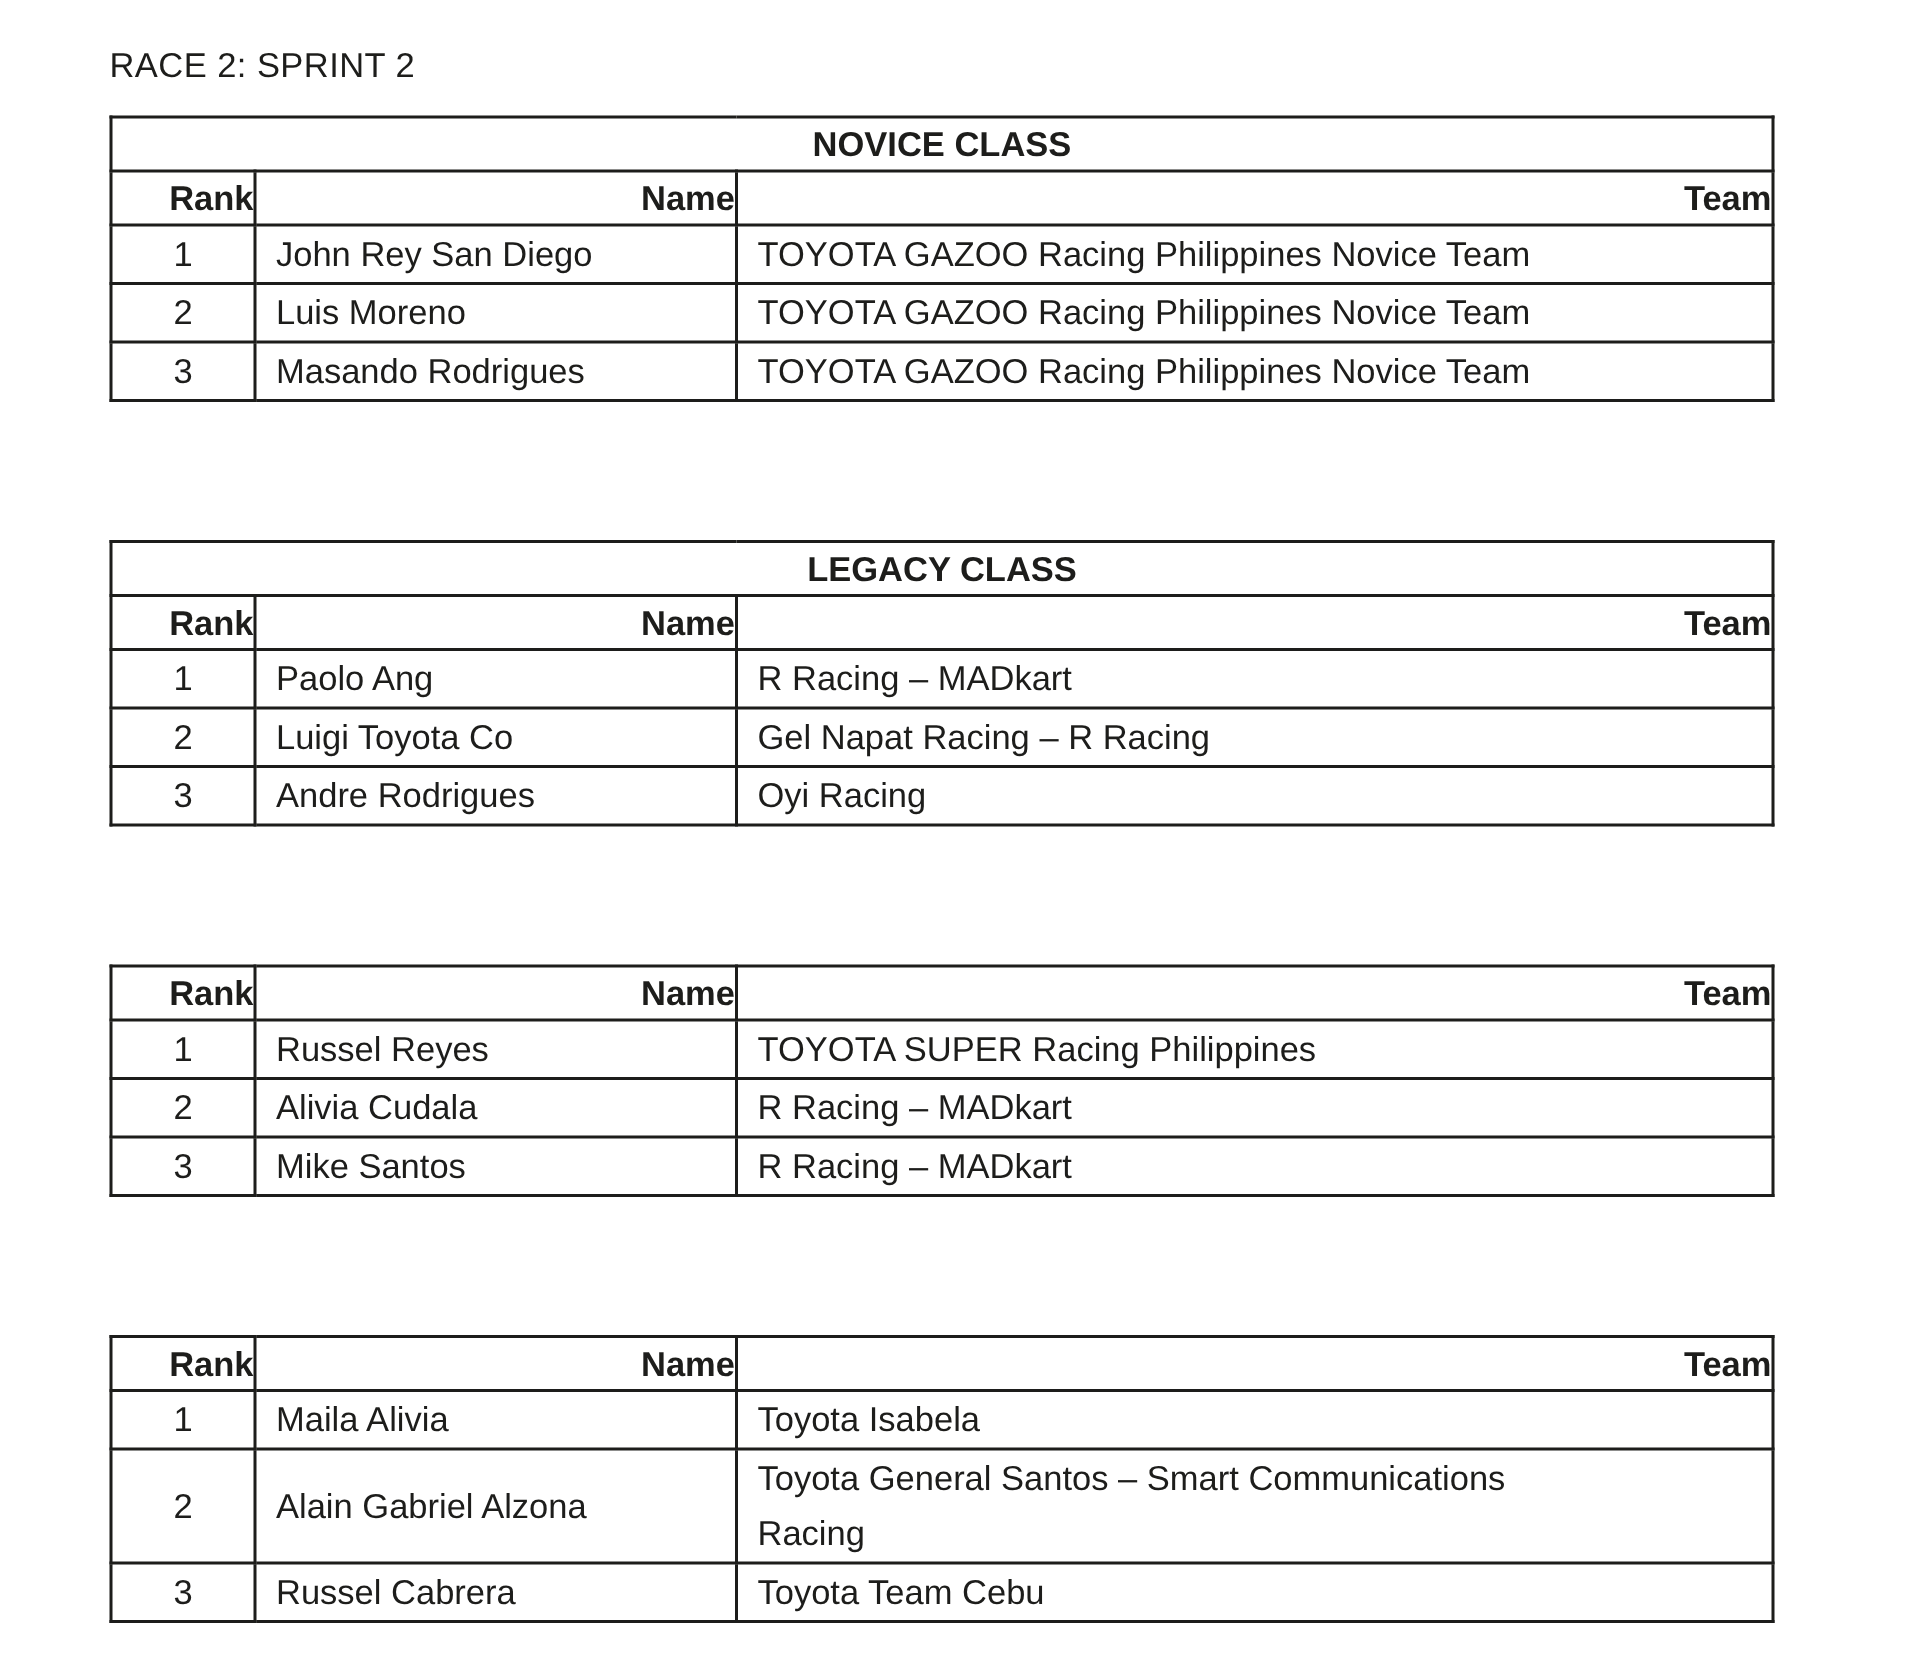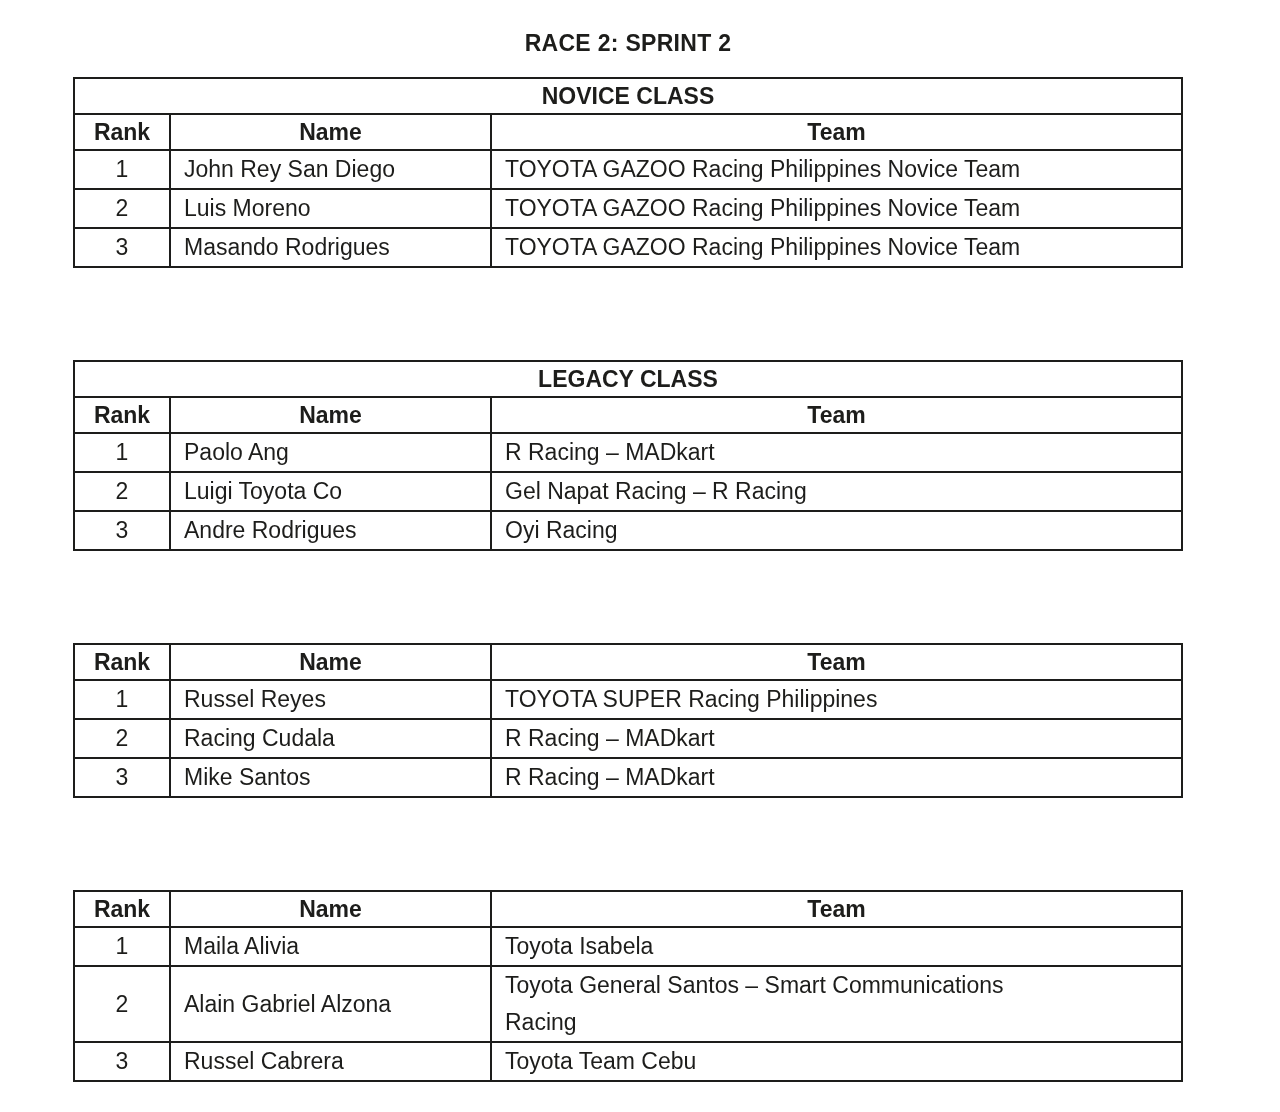--- a/index.html
+++ b/index.html
@@ -8,23 +8,23 @@
     font-family: "Liberation Sans", "DejaVu Sans", sans-serif;
     color: #1d1d1b;
     overflow: hidden;
   }
   .doc {
     margin-left: 73px;
     width: 1110px;
     padding-top: 30px;
   }
   .page-title {
-    text-align: center;
+    text-align: left;
     font-size: 23px;
-    font-weight: 700;
+    font-weight: 400;
     line-height: 27px;
     letter-spacing: 0.3px;
     margin-bottom: 20px;
   }
   table.results-table {
     border-collapse: collapse;
     width: 1110px;
     table-layout: fixed;
   }
   table.results-table.gap { margin-top: 92px; }
@@ -35,21 +35,21 @@
     font-size: 23px;
     height: 36px;
     vertical-align: middle;
   }
   th.class-header {
     font-weight: 700;
     text-align: center;
   }
   th.col-header {
     font-weight: 700;
-    text-align: center;
+    text-align: right;
   }
   td.rank-cell { text-align: center; }
   td.name-cell, td.team-cell {
     text-align: left;
     padding-left: 13px;
     padding-right: 13px;
     line-height: 37px;
   }
   span.team-wrap {
     display: inline-block;
@@ -143,21 +143,21 @@
       <th class="col-header">Name</th>
       <th class="col-header">Team</th>
     </tr>
     <tr>
       <td class="rank-cell">1</td>
       <td class="name-cell">Russel Reyes</td>
       <td class="team-cell">TOYOTA SUPER Racing Philippines</td>
     </tr>
     <tr>
       <td class="rank-cell">2</td>
-      <td class="name-cell">Racing Cudala</td>
+      <td class="name-cell">Alivia Cudala</td>
       <td class="team-cell">R Racing – MADkart</td>
     </tr>
     <tr>
       <td class="rank-cell">3</td>
       <td class="name-cell">Mike Santos</td>
       <td class="team-cell">R Racing – MADkart</td>
     </tr>
     </tbody>
   </table>
 

